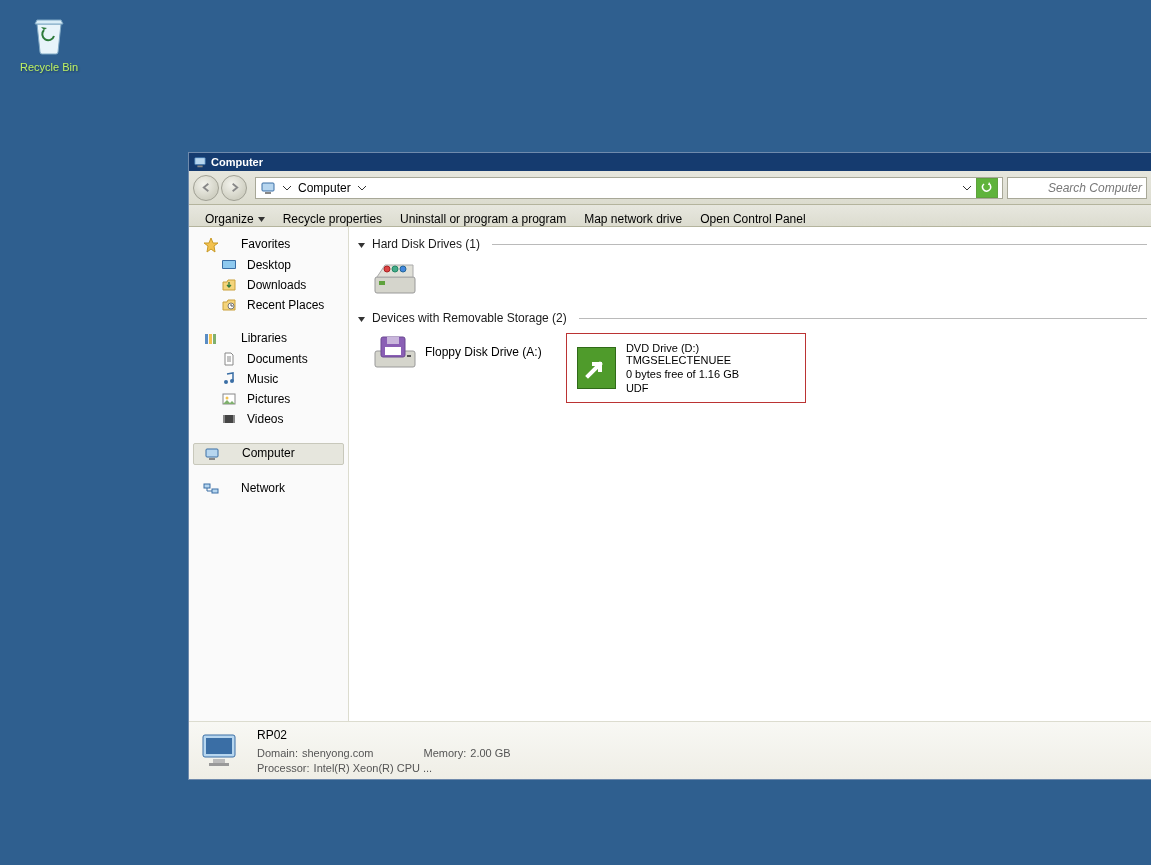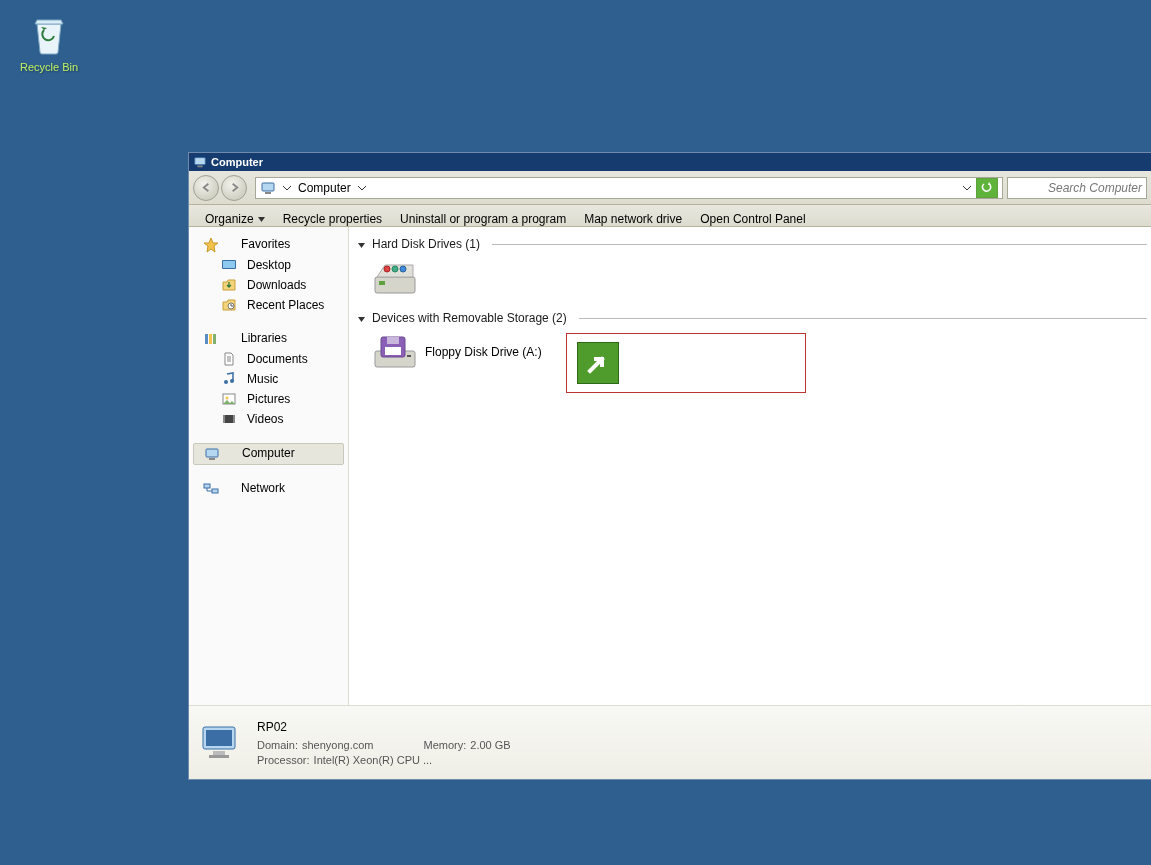--- a/index.html
+++ b/index.html
@@ -164,21 +164,21 @@
   cursor:pointer;
 }
 .dvd-icon {
   width:42px; height:42px; background:#4f9b2b;
   display:flex; align-items:center; justify-content:center;
   border:1px solid #2f6a18;
 }
 
 
 .details {
-  height: 74px;
+  height: 58px;
   border-top: 1px solid #dcdccf;
   background: linear-gradient(#f8f8f4,#efeee6);
   display:flex; align-items:center;
   padding: 4px 10px; gap:14px;
 }
 .dp-icon { width:44px; height:40px; }
 .dp-cols { display:flex; flex-direction:column; gap:3px; font-size:11px; color:#555; }
 .dp-title { font-size:12px; color:#000; font-weight:400; margin-bottom:2px; }
 .dp-row { display:flex; gap:50px; }
 .dp-kv .k { color:#555; margin-right:4px; }
@@ -407,20 +407,25 @@
           <span>Floppy Disk Drive (A:)</span>
         </div>
 
         <div class="dvd-item">
           <div class="dvd-icon">
             <svg width="28" height="28" viewBox="0 0 28 28">
               <path d="M6 22 L6 12 L16 12 L16 6 L10 6 L20 -2" fill="none"></path>
               <path d="M6 22 L18 10 M18 10 L12 10 M18 10 L18 16" stroke="#fff" stroke-width="4" fill="none" stroke-linecap="square"></path>
             </svg>
           </div>
+          <div class="drive-meta">
+            <span style="font-size:11px;">DVD Drive (D:) TMGSELECTENUEE</span>
+            <span style="font-size:11px;">0 bytes free of 1.16 GB</span>
+            <span style="font-size:11px;">UDF</span>
+          </div>
         </div>
       </div>
     </div>
   </div>
 
   <div class="details">
     <svg class="dp-icon" viewBox="0 0 44 40">
       <rect x="4" y="4" width="32" height="22" rx="2" fill="#b7d6ef" stroke="#3a6ea5"></rect>
       <rect x="7" y="7" width="26" height="16" fill="#3a6ea5"></rect>
       <rect x="14" y="28" width="12" height="4" fill="#bbb"></rect>

